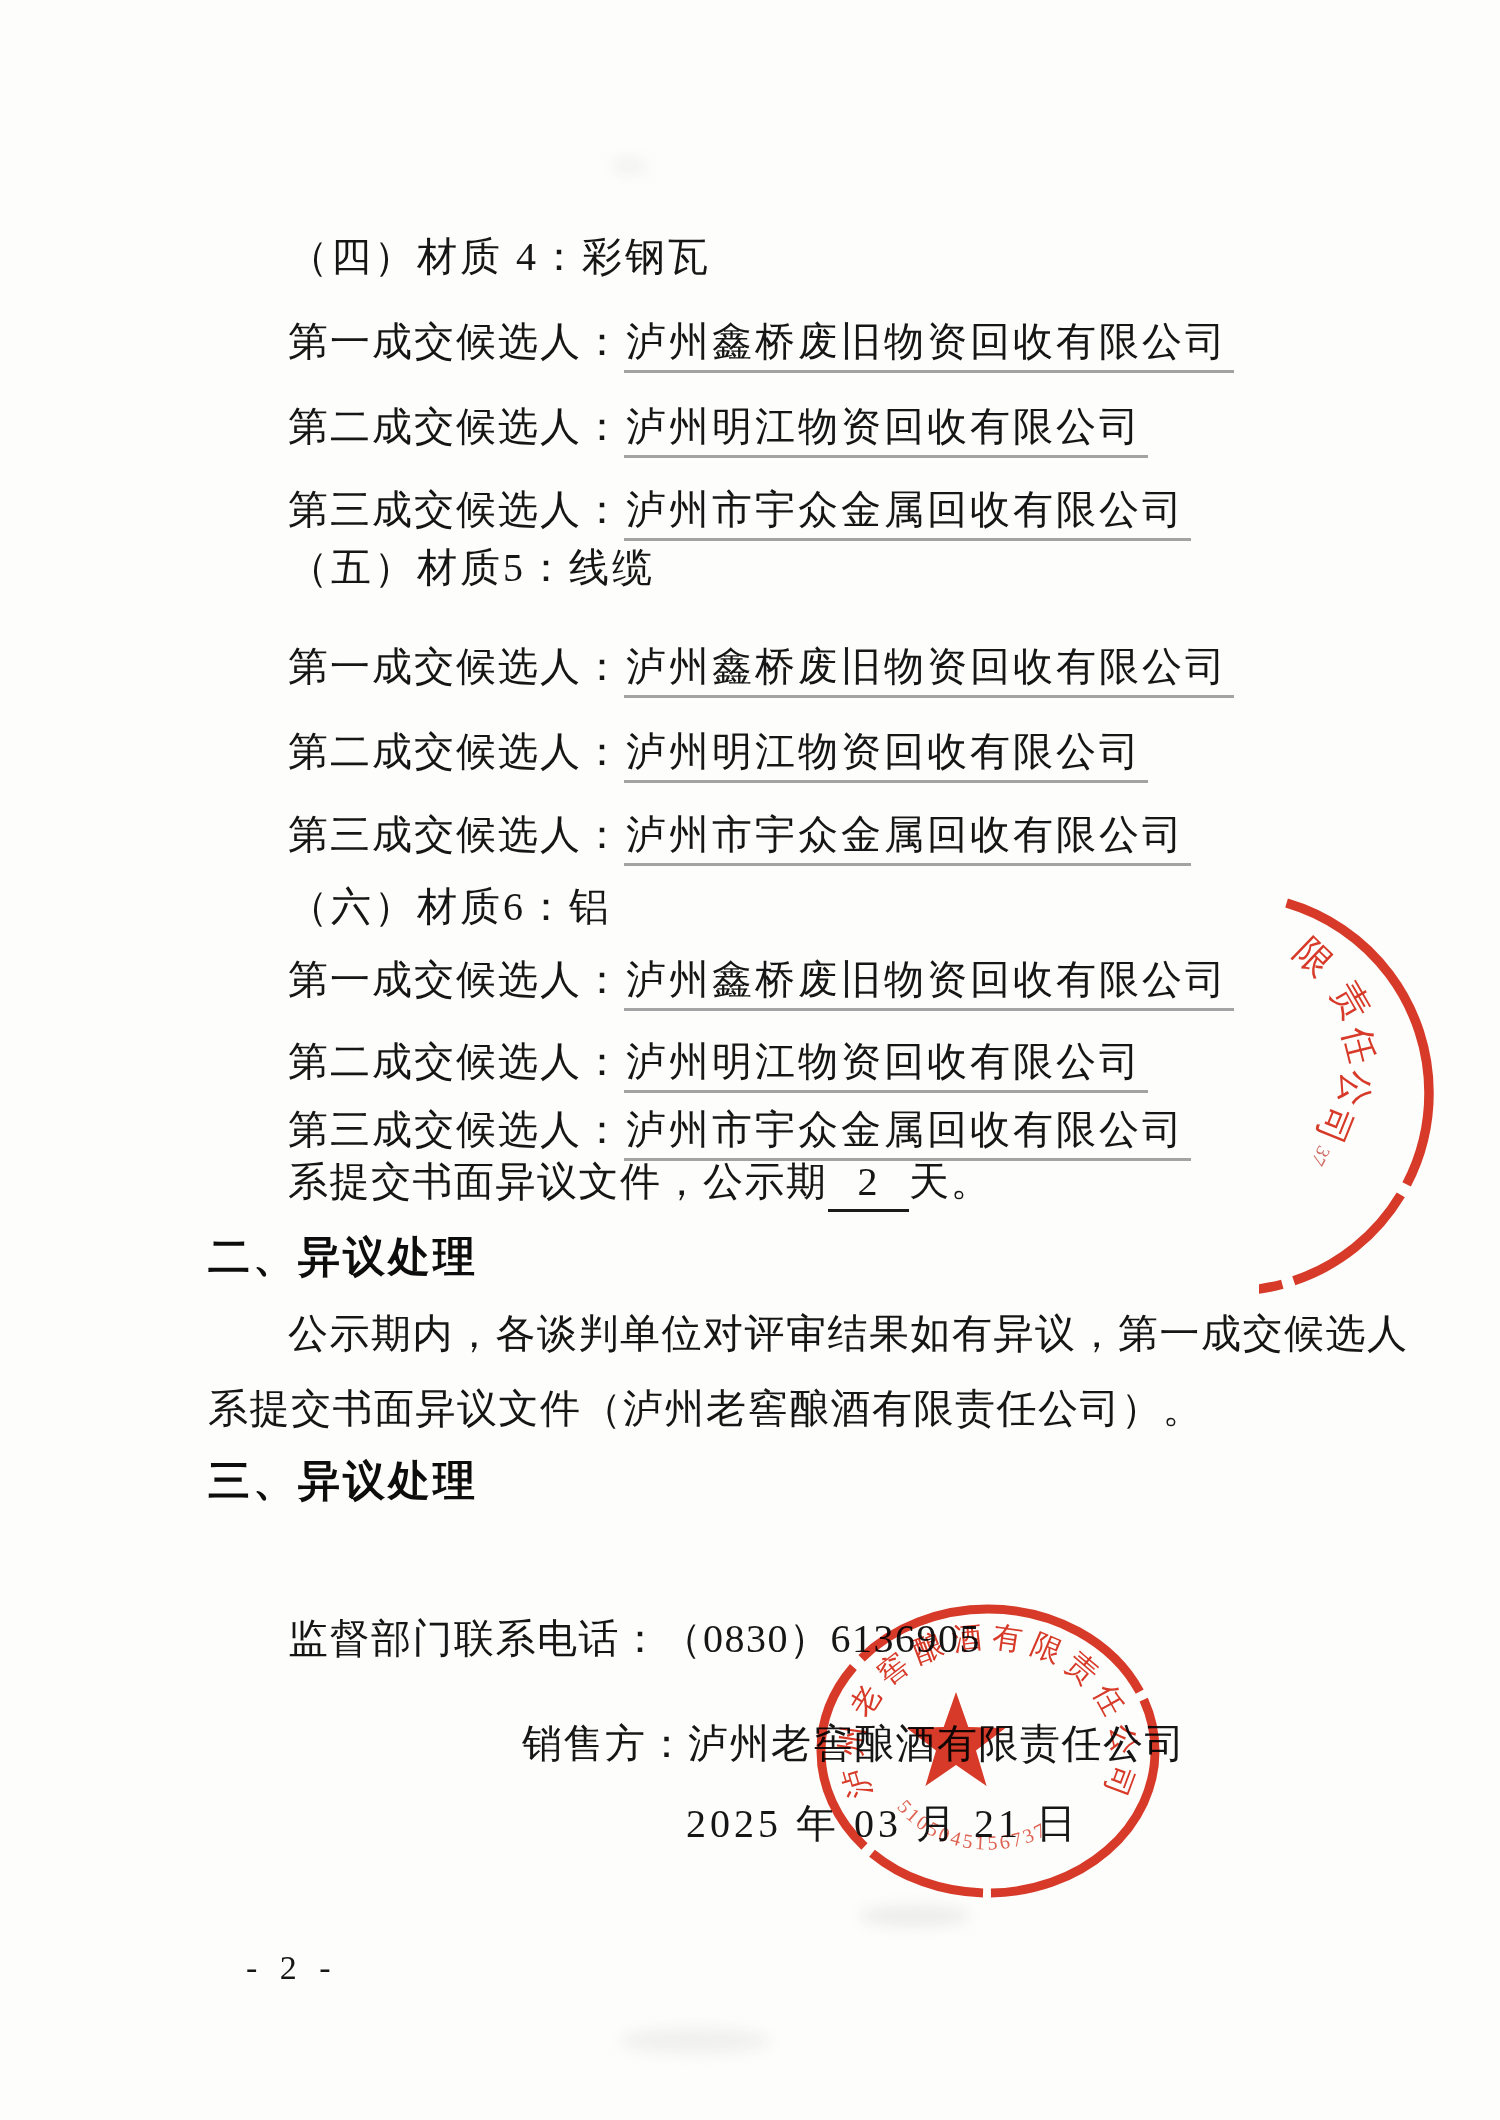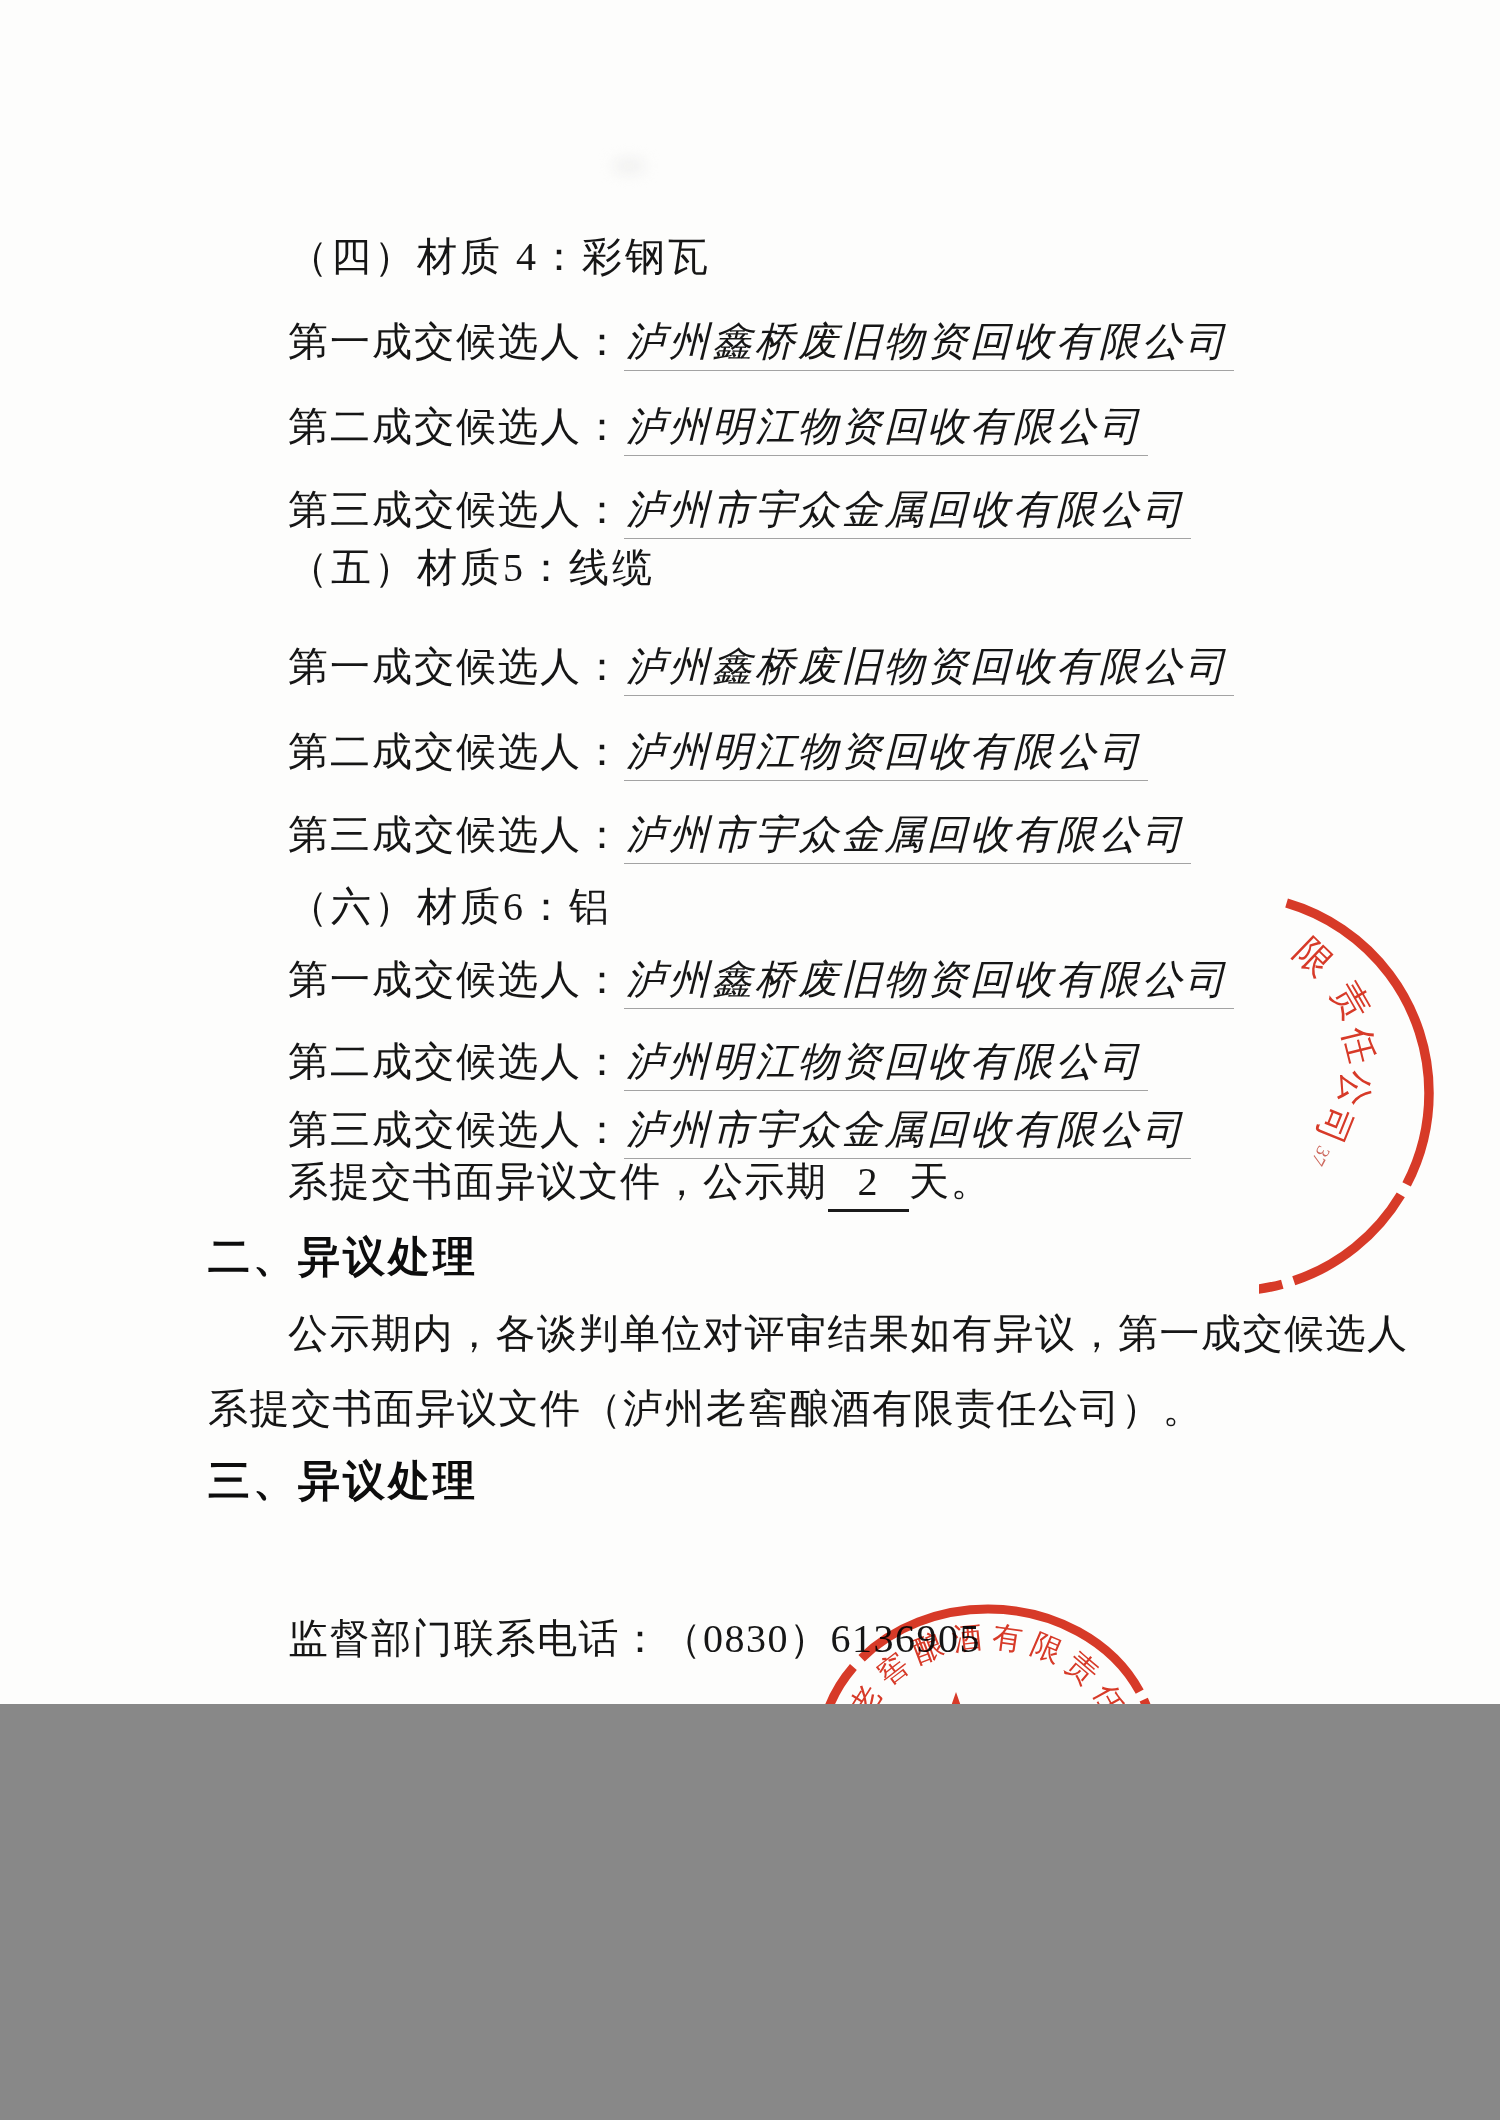--- a/index.html
+++ b/index.html
@@ -1,38 +1,37 @@
 <!DOCTYPE html>
 <html><head>
 <meta charset="utf-8">
 <style>
   html,body{margin:0;padding:0;background:#888;}
   .page{
     position:relative;
-    width:1500px;height:1704px;
+    width:1500px;height:2120px;
     background:#fdfdfc;
     overflow:hidden;
     font-family:"Liberation Serif","DejaVu Serif",serif;
     color:#161616;
   }
   .line{
     position:absolute;
     left:288px;
     white-space:nowrap;
     font-size:40px;
     letter-spacing:1.5px;
     line-height:1.15;
   }
   .sect{letter-spacing:3px;}
   .lab{letter-spacing:2px;}
   .uname{
-    border-bottom:1px solid #a3a3a3;
+    border-bottom:3px solid #a3a3a3;
     padding:0 6px 6px 2px;
     letter-spacing:3px;
-    font-style:italic;
   }
   .bold-head{
     left:208px;
     font-family:Liberation Mono, monospace;
     font-weight:700;
     font-size:42px;
     letter-spacing:3px;
     color:#0d0d0d;
   }
   .cont{left:208px;}

